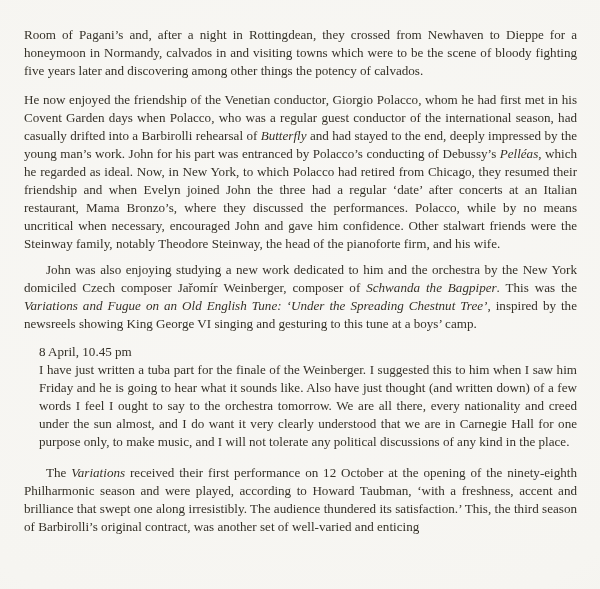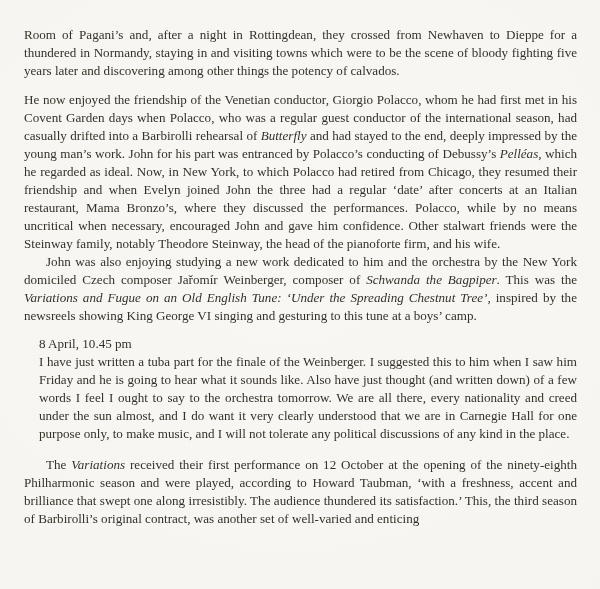--- a/index.html
+++ b/index.html
@@ -23,21 +23,21 @@
     left: 24px;
     right: 23px;
     top: 26px;
     font-size: 13.1px;
     line-height: 18px;
     color: #353128;
     text-align: justify;
   }
   .text p { margin: 0; }
   .para.gap { margin-top: 11px; }
-  .para.indent { text-indent: 22px; }
+  .para.indent { text-indent: 22px; margin-top: 8px; }
   .quote {
     margin: 10px 0 13px 15px;
   }
   .quote .q-date { margin-bottom: 0; }
   .quote p { text-align: justify; }
   i { font-style: italic; }
   .pageno {
     position: absolute;
     left: 0;
     right: 0;
@@ -45,21 +45,21 @@
     text-align: center;
     font-size: 10px;
     color: #353128;
   }
 </style>
 </head>
 <body>
 
 <div class="page" style="background-color: rgb(245, 244, 240);">
   <main class="text" id="text-root" style="color: rgb(53, 49, 40);">
-      <p class="para">Room of Pagani’s and, after a night in Rottingdean, they crossed from Newhaven to Dieppe for a thundered in Normandy, staying in and visiting towns which were to be the scene of bloody fighting five years later and discovering among other things the potency of calvados.</p>
+      <p class="para">Room of Pagani’s and, after a night in Rottingdean, they crossed from Newhaven to Dieppe for a honeymoon in Normandy, calvados in and visiting towns which were to be the scene of bloody fighting five years later and discovering among other things the potency of calvados.</p>
       <p class="para gap">He now enjoyed the friendship of the Venetian conductor, Giorgio Polacco, whom he had first met in his Covent Garden days when Polacco, who was a regular guest conductor of the international season, had casually drifted into a Barbirolli rehearsal of <i>Butterfly</i> and had stayed to the end, deeply impressed by the young man’s work. John for his part was entranced by Polacco’s conducting of Debussy’s <i>Pelléas</i>, which he regarded as ideal. Now, in New York, to which Polacco had retired from Chicago, they resumed their friendship and when Evelyn joined John the three had a regular ‘date’ after concerts at an Italian restaurant, Mama Bronzo’s, where they discussed the performances. Polacco, while by no means uncritical when necessary, encouraged John and gave him confidence. Other stalwart friends were the Steinway family, notably Theodore Steinway, the head of the pianoforte firm, and his wife.</p>
       <p class="para indent">John was also enjoying studying a new work dedicated to him and the orchestra by the New York domiciled Czech composer Jařomír Weinberger, composer of <i>Schwanda the Bagpiper</i>. This was the <i>Variations and Fugue on an Old English Tune: ‘Under the Spreading Chestnut Tree’</i>, inspired by the newsreels showing King George VI singing and gesturing to this tune at a boys’ camp.</p>
       <section class="quote">
         <p class="q-date">8 April, 10.45 pm</p>
         <p>I have just written a tuba part for the finale of the Weinberger. I suggested this to him when I saw him Friday and he is going to hear what it sounds like. Also have just thought (and written down) of a few words I feel I ought to say to the orchestra tomorrow. We are all there, every nationality and creed under the sun almost, and I do want it very clearly understood that we are in Carnegie Hall for one purpose only, to make music, and I will not tolerate any political discussions of any kind in the place.</p>
       </section>
       <p class="para indent gap">The <i>Variations</i> received their first performance on 12 October at the opening of the ninety-eighth Philharmonic season and were played, according to Howard Taubman, ‘with a freshness, accent and brilliance that swept one along irresistibly. The audience thundered its satisfaction.’ This, the third season of Barbirolli’s original contract, was another set of well-varied and enticing</p>
     </main>
   <div class="pageno">12</div>
 </div>

